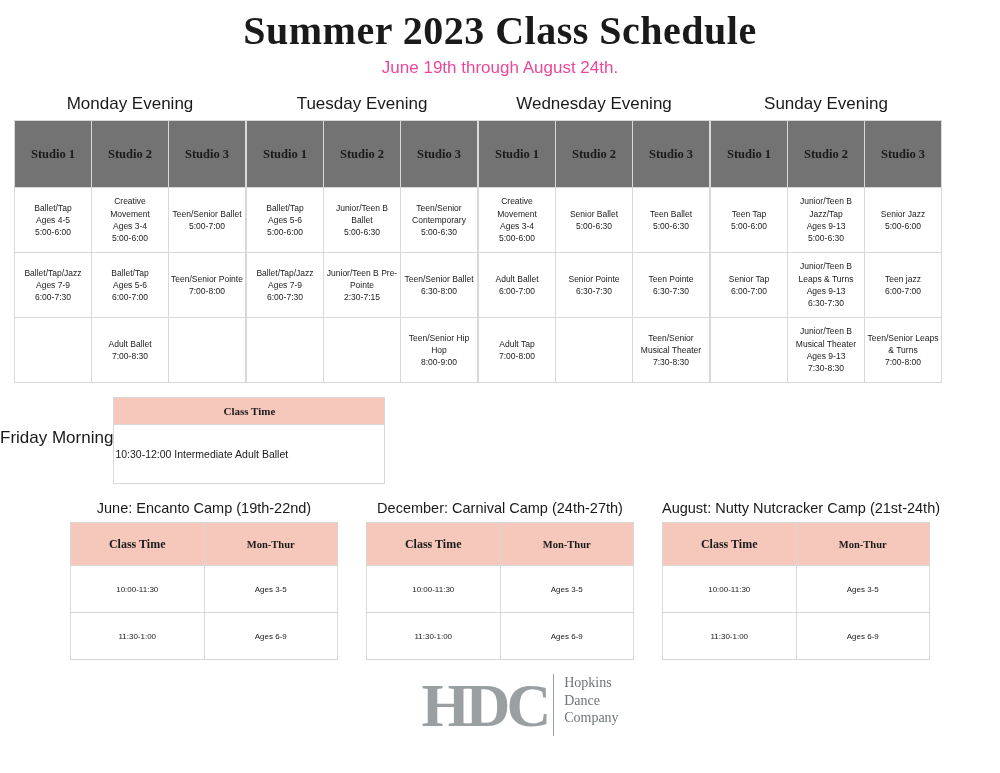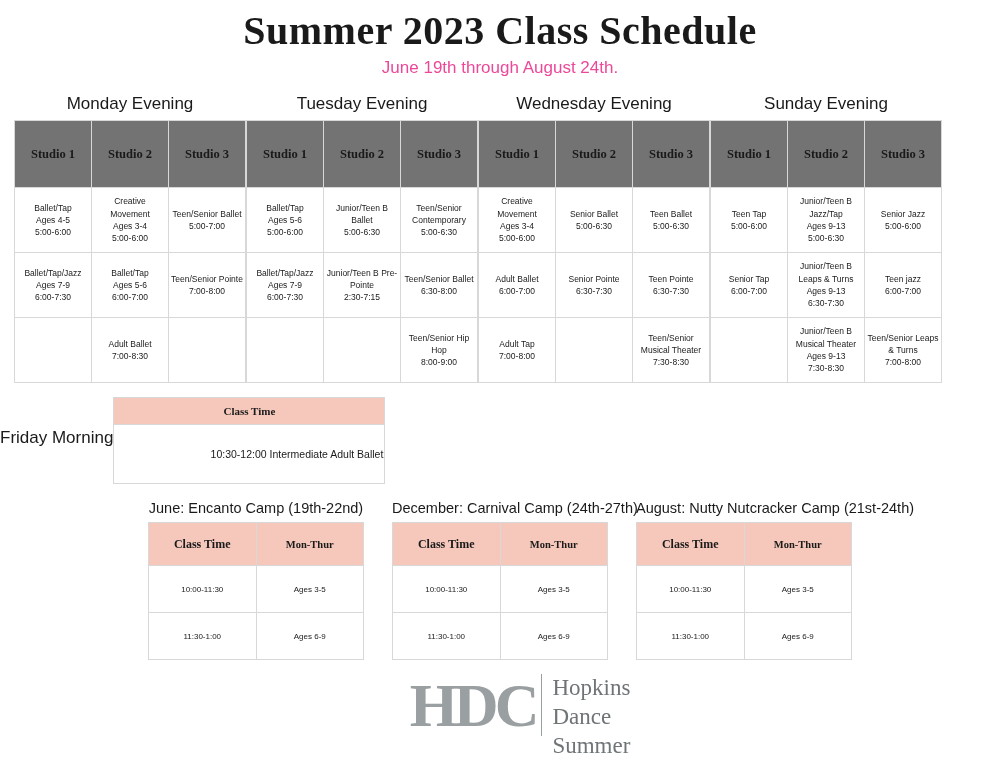--- a/index.html
+++ b/index.html
@@ -105,35 +105,35 @@
     font-family: "Liberation Serif", serif;
     font-weight: bold;
     font-size: 11px;
     height: 24px;
     text-align: center;
   }
   table.friday td {
     border: 1px solid #d8d8d8;
     font-size: 10.5px;
     height: 56px;
-    text-align: right;
+    text-align: left;
     vertical-align: middle;
   }
 
   
   .camps-row {
     display: flex;
     justify-content: center;
     gap: 28px;
     margin-top: 16px;
     padding: 0 60px;
     box-sizing: border-box;
   }
   .camp-block {
-    width: 216px;
+    width: 268px;
   }
   .camp-heading {
     text-align: center;
     font-size: 14.5px;
     margin-bottom: 6px;
     white-space: nowrap;
   }
   table.camp {
     border-collapse: collapse;
     width: 100%;
@@ -178,21 +178,21 @@
     line-height: 1;
   }
   .logo-divider {
     width: 1px;
     height: 62px;
     background: #9aa0a2;
     margin: 0 10px 0 6px;
   }
   .logo-words {
     font-family: "Liberation Serif", serif;
-    font-size: 23px;
+    font-size: 14px;
     color: #6f7477;
     line-height: 1.25;
   }
 </style>
 </head>
 <body>
 
 <div class="page">
 
   <h1 class="title">Summer 2023 Class Schedule</h1>
@@ -447,18 +447,18 @@
 
   </div>
 
   <div class="logo-wrap">
     <div class="logo">
       <div class="logo-mark">HDC</div>
       <div class="logo-divider"></div>
       <div class="logo-words">
         <div>Hopkins</div>
         <div>Dance</div>
-        <div>Summer</div>
+        <div>Company</div>
       </div>
     </div>
   </div>
 
 </div>
 
 </body></html>

